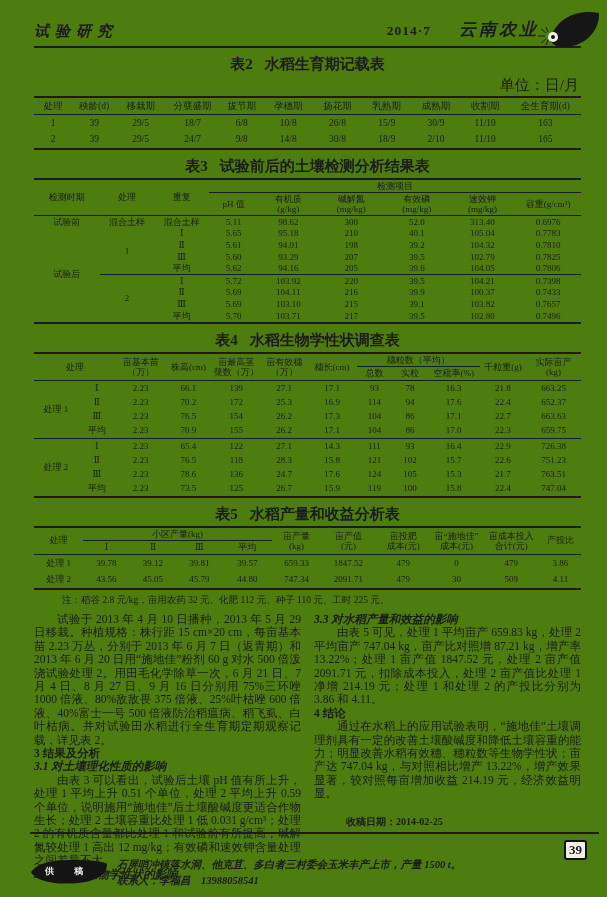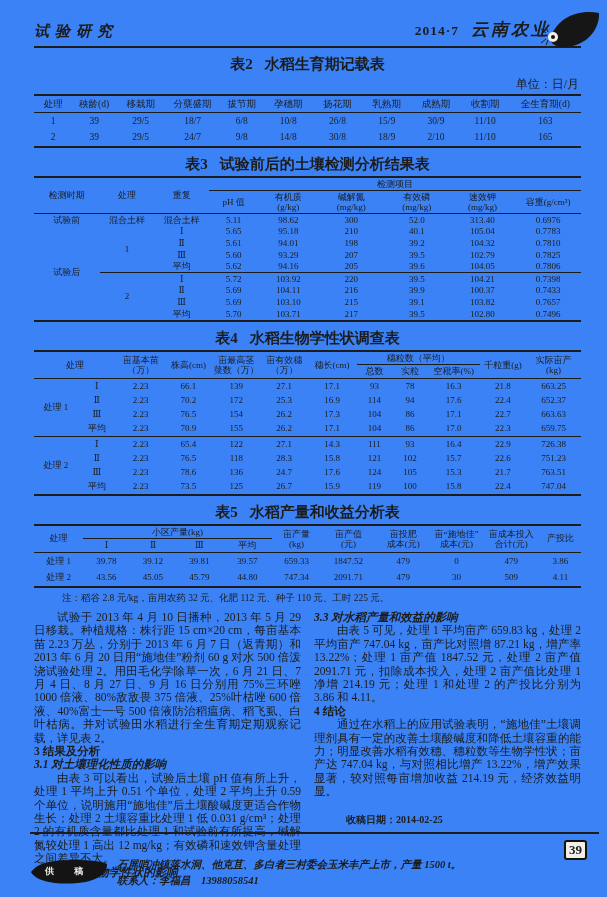--- a/index.html
+++ b/index.html
@@ -1,33 +1,33 @@
 <!DOCTYPE html>
 <html><head>
 <meta charset="utf-8">
 <style>
   html,body { margin:0; padding:0; background:#f1efe8; }
-  .page { position:relative; width:607px; height:897px; background:#3b82f6;
+  .page { position:relative; width:607px; height:897px; background:#4d7c0f;
           font-family:"Liberation Serif","DejaVu Serif",serif; color:#1c1c1c; overflow:hidden; }
   .inner { padding:10px 26px 0 34px; }
 
   
   .masthead { position:relative; padding-top:8px; }
   .mh-row { display:flex; justify-content:space-between; align-items:flex-end; padding-bottom:5px; }
   .mh-left { font-size:15px; font-weight:bold; font-style:italic; letter-spacing:6px; }
-  .mh-right { display:flex; align-items:baseline; gap:12px; margin-right:30px; }
+  .mh-right { display:flex; align-items:baseline; gap:28px; margin-right:42px; }
   .mh-issue { font-size:13.5px; font-weight:bold; letter-spacing:1px; }
   .mh-mag { font-size:17px; font-weight:bold; font-style:italic; letter-spacing:3px; }
   .mh-rule { border-bottom:2px solid #1c1c1c; }
   .leaf-logo { position:absolute; right:-20px; top:-4px; width:64px; height:46px; }
 
   
   .tbl-title { text-align:center; font-weight:bold; font-size:15px; margin:7px 0 2px; }
   .tbl-title .tno { margin-right:12px; }
-  .unitline { text-align:right; font-size:12px; margin:0 2px 1px 0; }
+  .unitline { text-align:right; font-size:15px; margin:0 2px 1px 0; }
   table.bk { width:100%; border-collapse:collapse; border-top:2px solid #1c1c1c;
              border-bottom:2px solid #1c1c1c; table-layout:fixed; }
   .bk th,.bk td { font-weight:normal; text-align:center; vertical-align:middle;
                   padding:1px 0; font-size:9px; line-height:1.18; overflow:hidden; white-space:nowrap; }
   .bk thead { border-bottom:1px solid #1c1c1c; }
   .grp { border-bottom:1px solid #1c1c1c; }
   .sep { border-bottom:1px solid #1c1c1c; }
   .stk div { line-height:10px; }
   .u:empty { display:none; }
   .t2 th,.t2 td { font-size:9.5px; padding:2.5px 0; }

